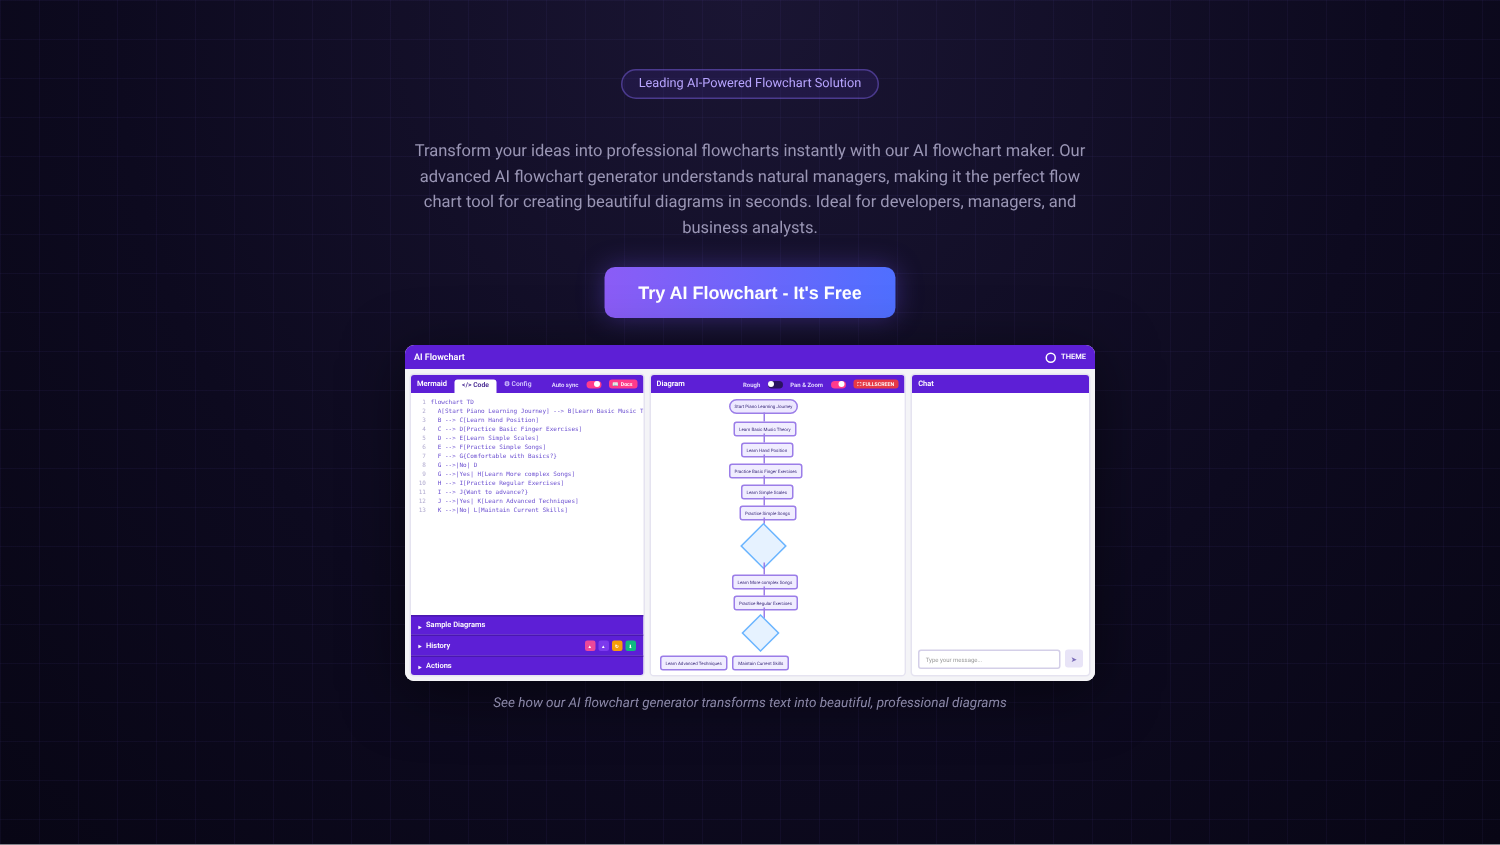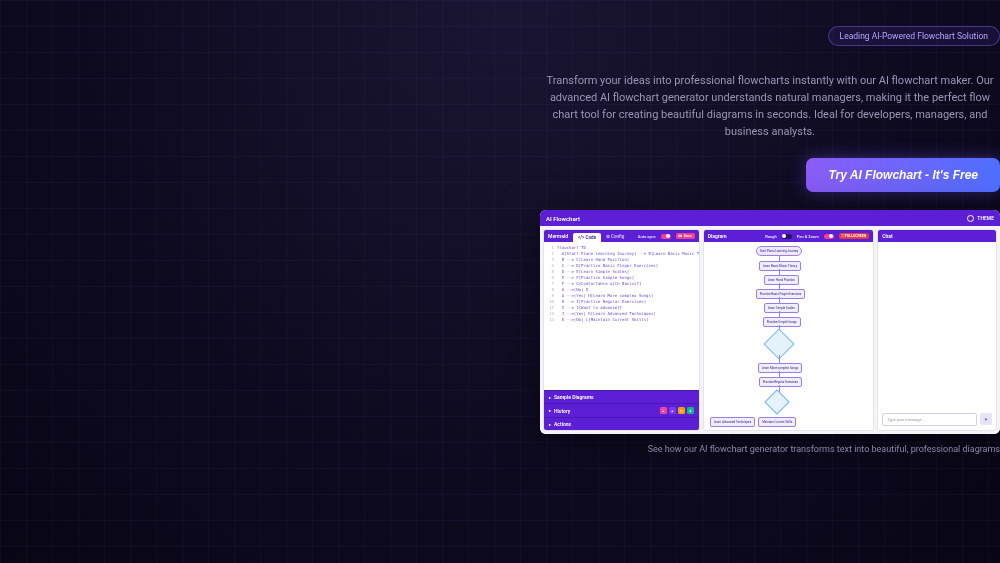--- a/index.html
+++ b/index.html
@@ -18,22 +18,23 @@
   background-image:
     linear-gradient(rgba(100,80,180,0.08) 1px, transparent 1px),
     linear-gradient(90deg, rgba(100,80,180,0.08) 1px, transparent 1px);
   background-size: 26px 26px;
   pointer-events: none;
 }
 .content {
   position: relative;
   display: flex;
   flex-direction: column;
-  align-items: flex-end;
+  align-items: center;
   padding-top: 26px;
+  margin-top: 20px;
 }
 .badge {
   border: 1px solid rgba(140,110,255,0.4);
   background: rgba(60,40,130,0.25);
   color: #b8a5ff;
   font-size: 8.5px;
   padding: 4px 11px;
   border-radius: 12px;
   margin-bottom: 14px;
 }
@@ -64,21 +65,20 @@
   margin-top: 18px;
   background: linear-gradient(90deg, #8b5cf6, #4f6fff);
   color: #fff;
   border: none;
   padding: 10px 22px;
   border-radius: 7px;
   font-size: 12px;
   font-weight: 600;
   cursor: pointer;
   box-shadow: 0 0 18px rgba(120,90,255,0.35);
-  font-style: italic;
 }
 .preview {
   margin-top: 18px;
   width: 460px;
   border-radius: 6px;
   overflow: hidden;
   background: #fff;
   box-shadow: 0 8px 40px rgba(0,0,0,0.5);
 }
 .pv-top {
@@ -306,20 +306,21 @@
   display: flex;
   align-items: center;
   justify-content: center;
   font-size: 5px;
   color: #7a6bb8;
 }
 .caption {
   font-size: 9px;
   color: #8b88a8;
   margin-top: 10px;
+  font-style: italic;
 }
 </style>
 </head>
 <body>
 
 <div class="grid-bg"></div>
 
 <div class="content">
 
   <div class="badge">Leading AI-Powered Flowchart Solution</div>

